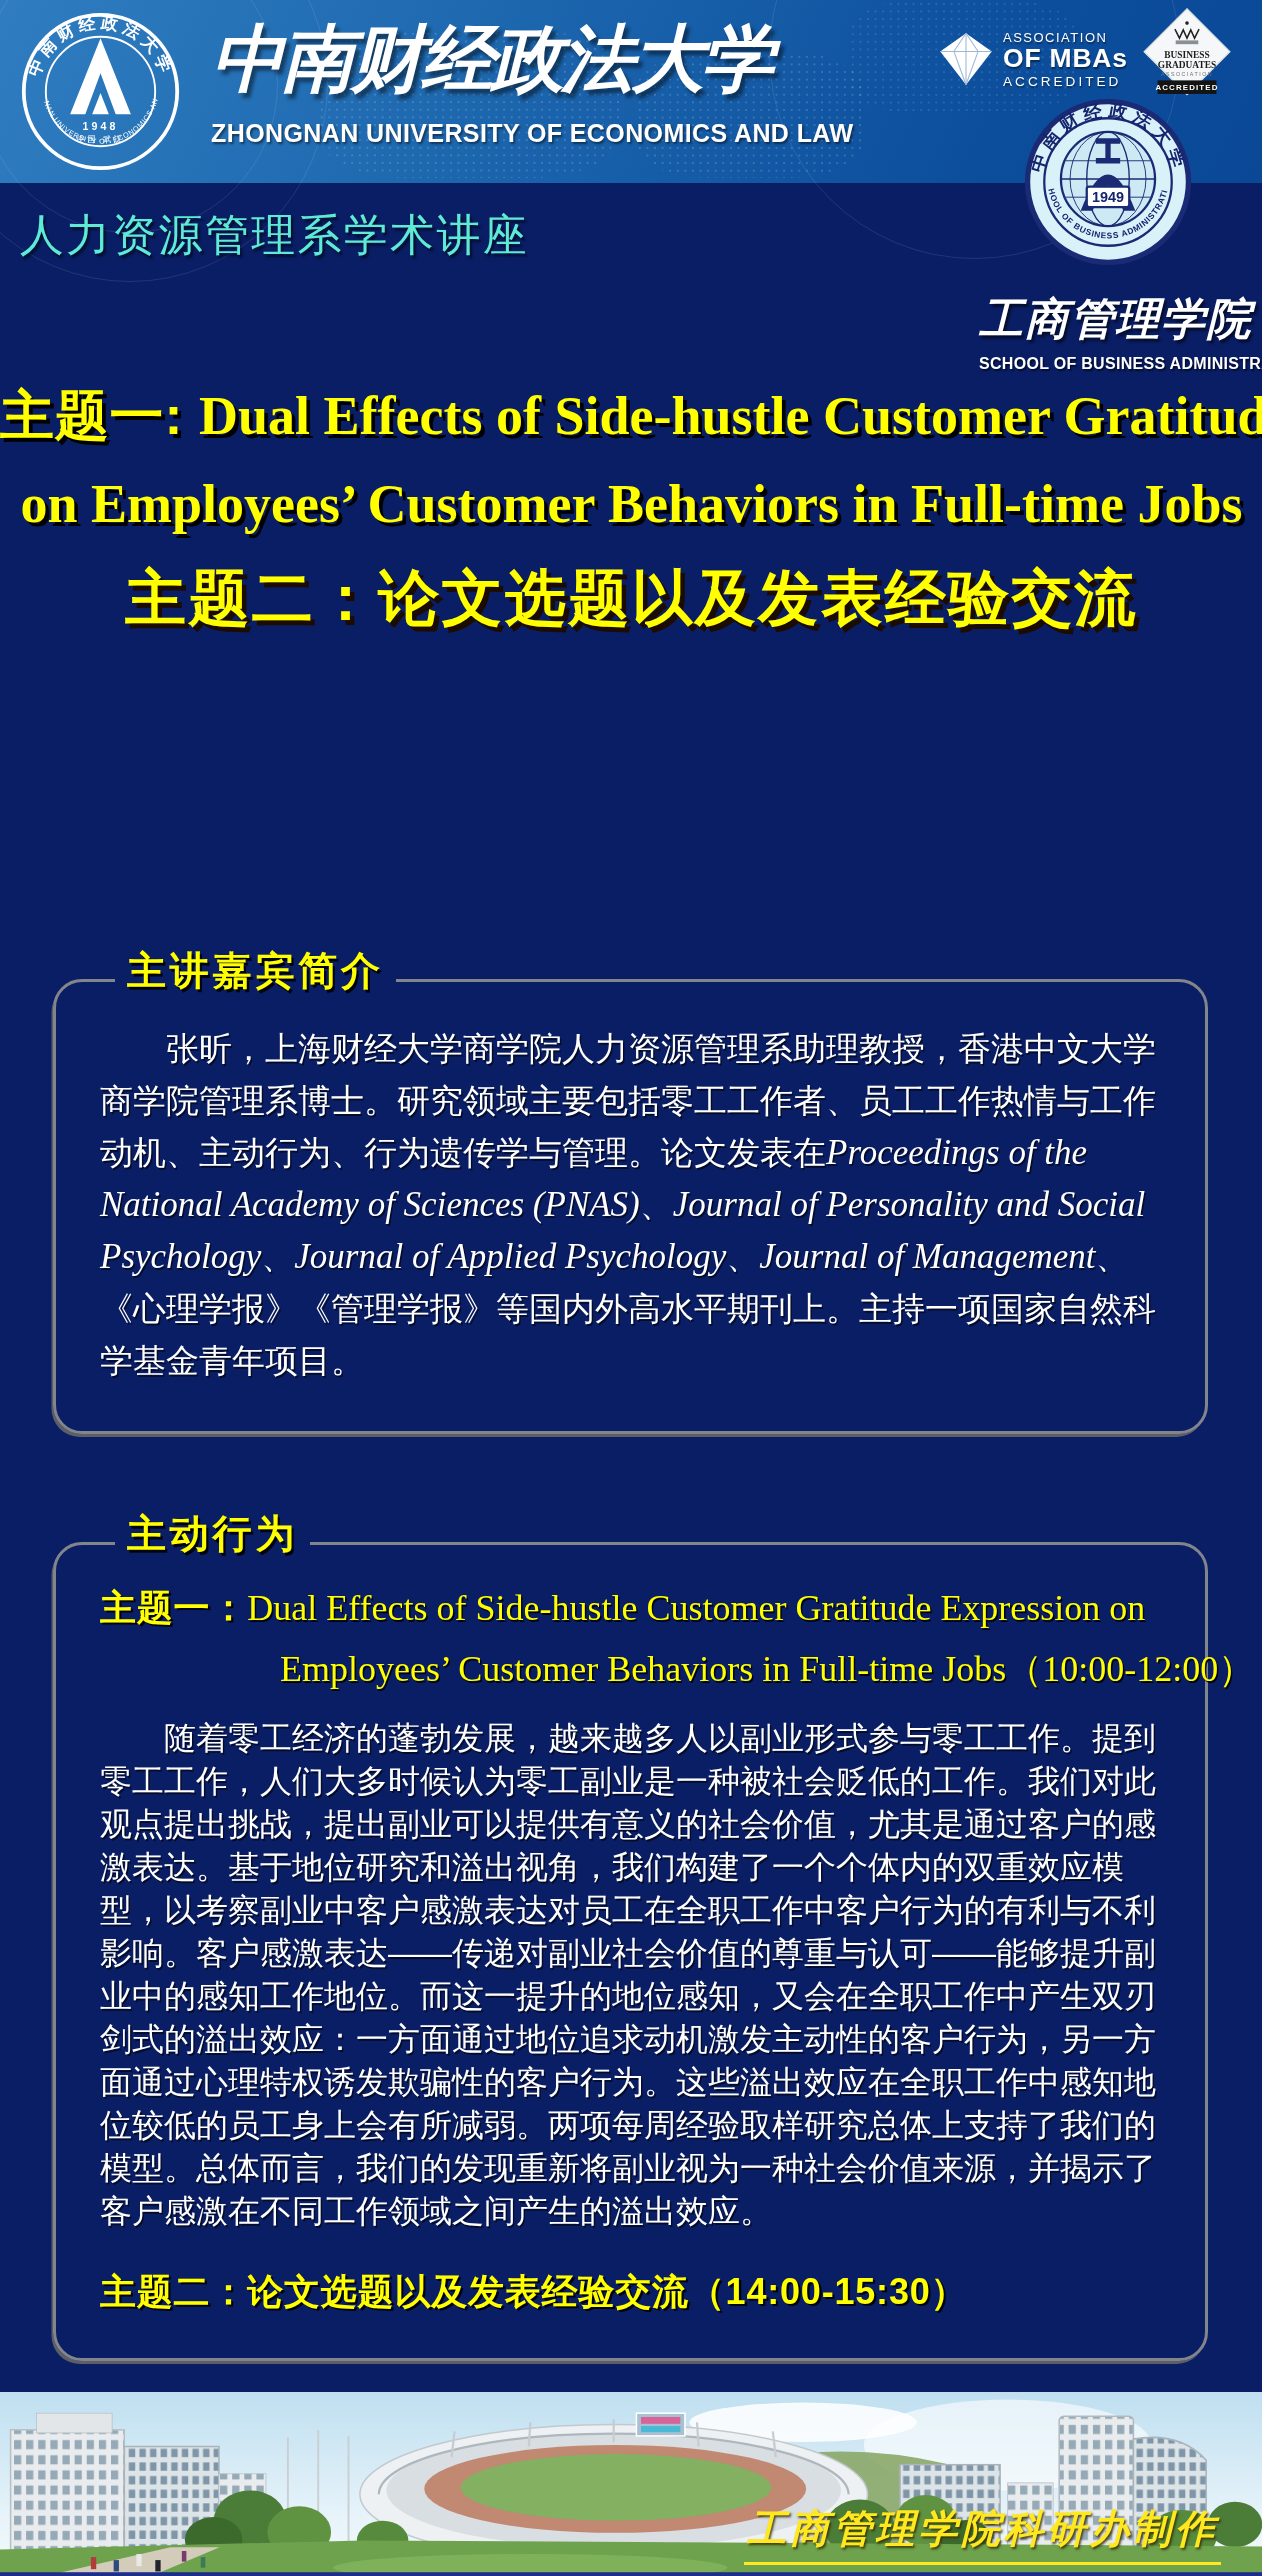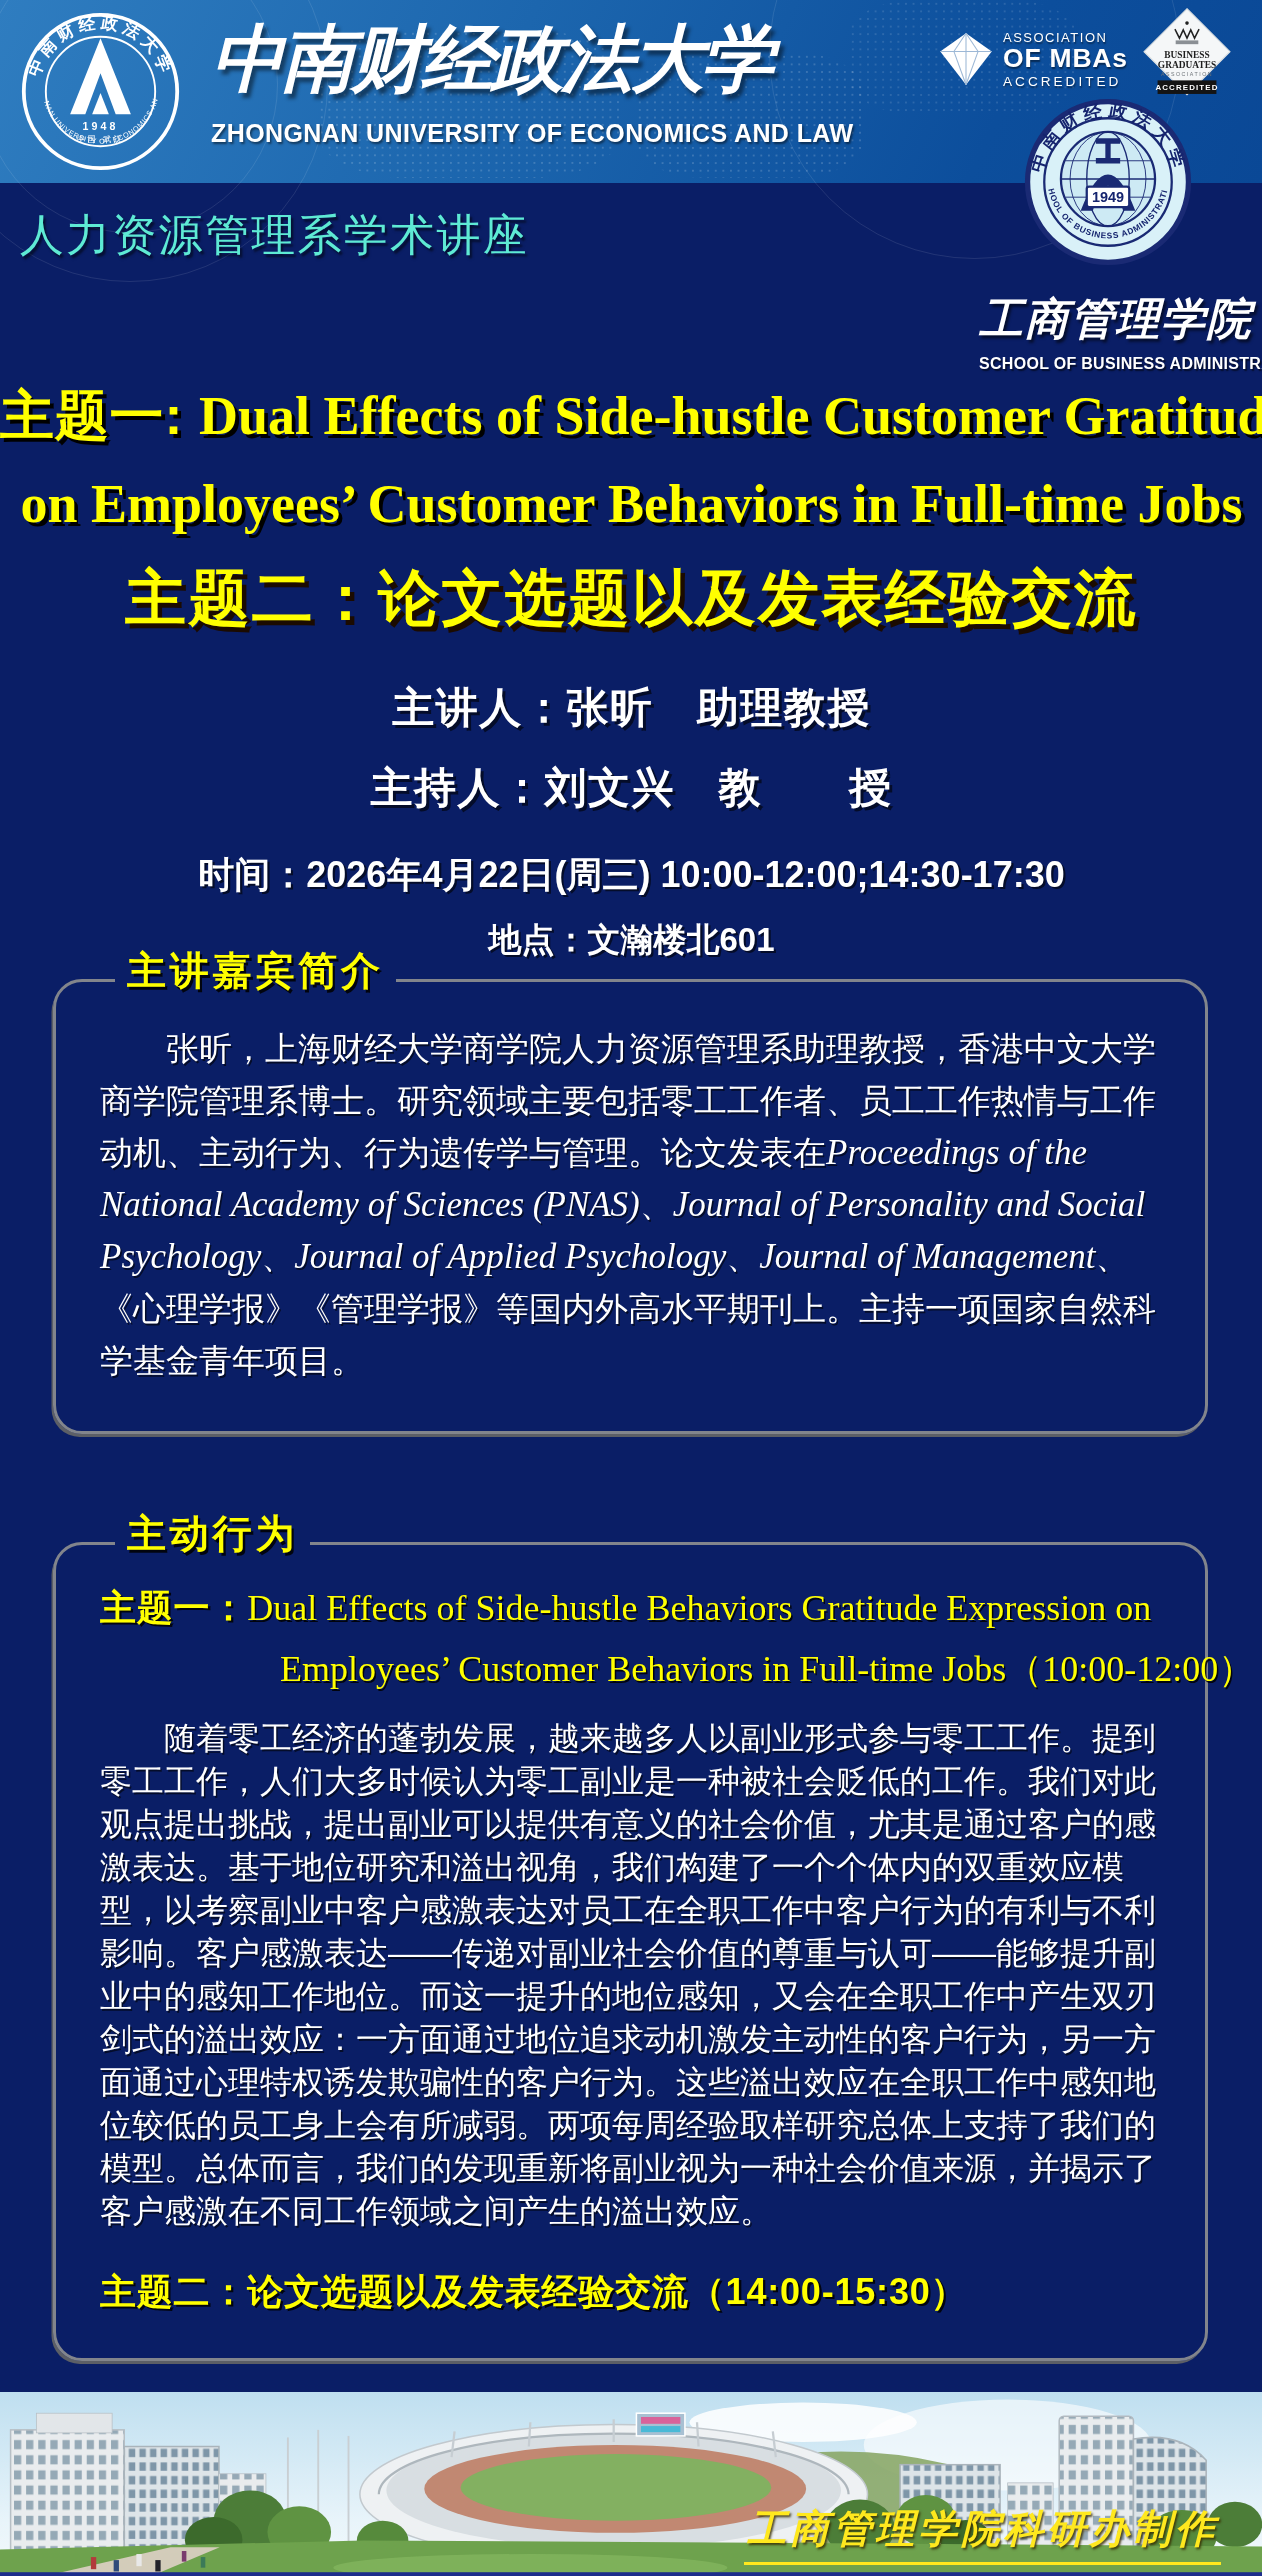--- a/index.html
+++ b/index.html
@@ -196,36 +196,30 @@
   </div>
 
   <div class="series-title">人力资源管理系学术讲座</div>
 
   <div class="title-block">
     <div class="title-l1"><span class="label">主题一: </span><span class="serif">Dual Effects of Side-hustle Customer Gratitude Expression</span></div>
     <div class="title-l2 serif">on Employees’ Customer Behaviors in Full-time Jobs</div>
     <div class="title-l3">主题二：论文选题以及发表经验交流</div>
   </div>
 
-  <div class="info-block">
-    <div class="info-speaker">主讲人：张昕　助理教授</div>
-    <div class="info-host">主持人：刘文兴　教　　授</div>
-    <div class="info-time">时间：2026年4月22日(周三) 10:00-12:00;14:30-17:30</div>
-    <div class="info-loc">地点：文瀚楼北601</div>
-  </div>
 
   <div class="panel" id="panel1">
     <div class="panel-heading">主讲嘉宾简介</div>
     <p class="panel1-body"><span>张昕，上海财经大学商学院人力资源管理系助理教授，香港中文大学商学院管理系博士。研究领域主要包括零工工作者、员工工作热情与工作动机、主动行为、行为遗传学与管理。论文发表在</span><span class="it">Proceedings of the National Academy of Sciences (PNAS)</span><span>、</span><span class="it">Journal of Personality and Social Psychology</span><span>、</span><span class="it">Journal of Applied Psychology</span><span>、</span><span class="it">Journal of Management</span><span>、《心理学报》《管理学报》等国内外高水平期刊上。主持一项国家自然科学基金青年项目。</span></p>
   </div>
 
   <div class="panel" id="panel2">
     <div class="panel-heading">主动行为</div>
     <div class="topic1">
-      <div class="topic1-l1"><span class="topic1-label">主题一：</span><span class="topic1-en">Dual Effects of Side-hustle Behaviors Gratitude Expression on</span></div>
+      <div class="topic1-l1"><span class="topic1-label">主题一：</span><span class="topic1-en">Dual Effects of Side-hustle Customer Gratitude Expression on</span></div>
       <div class="topic1-l2">Employees’ Customer Behaviors in Full-time Jobs（10:00-12:00）</div>
     </div>
     <p class="panel2-abstract">随着零工经济的蓬勃发展，越来越多人以副业形式参与零工工作。提到零工工作，人们大多时候认为零工副业是一种被社会贬低的工作。我们对此观点提出挑战，提出副业可以提供有意义的社会价值，尤其是通过客户的感激表达。基于地位研究和溢出视角，我们构建了一个个体内的双重效应模型，以考察副业中客户感激表达对员工在全职工作中客户行为的有利与不利影响。客户感激表达——传递对副业社会价值的尊重与认可——能够提升副业中的感知工作地位。而这一提升的地位感知，又会在全职工作中产生双刃剑式的溢出效应：一方面通过地位追求动机激发主动性的客户行为，另一方面通过心理特权诱发欺骗性的客户行为。这些溢出效应在全职工作中感知地位较低的员工身上会有所减弱。两项每周经验取样研究总体上支持了我们的模型。总体而言，我们的发现重新将副业视为一种社会价值来源，并揭示了客户感激在不同工作领域之间产生的溢出效应。</p>
     <div class="topic2">主题二：论文选题以及发表经验交流（14:00-15:30）</div>
   </div>
 
   <svg class="photo" width="1263" height="184" viewBox="0 0 1667 243" preserveAspectRatio="none">
     <defs>
       <linearGradient id="skyg" x1="0" y1="0" x2="0" y2="1">
         <stop offset="0" stop-color="#bfdff0"></stop>

